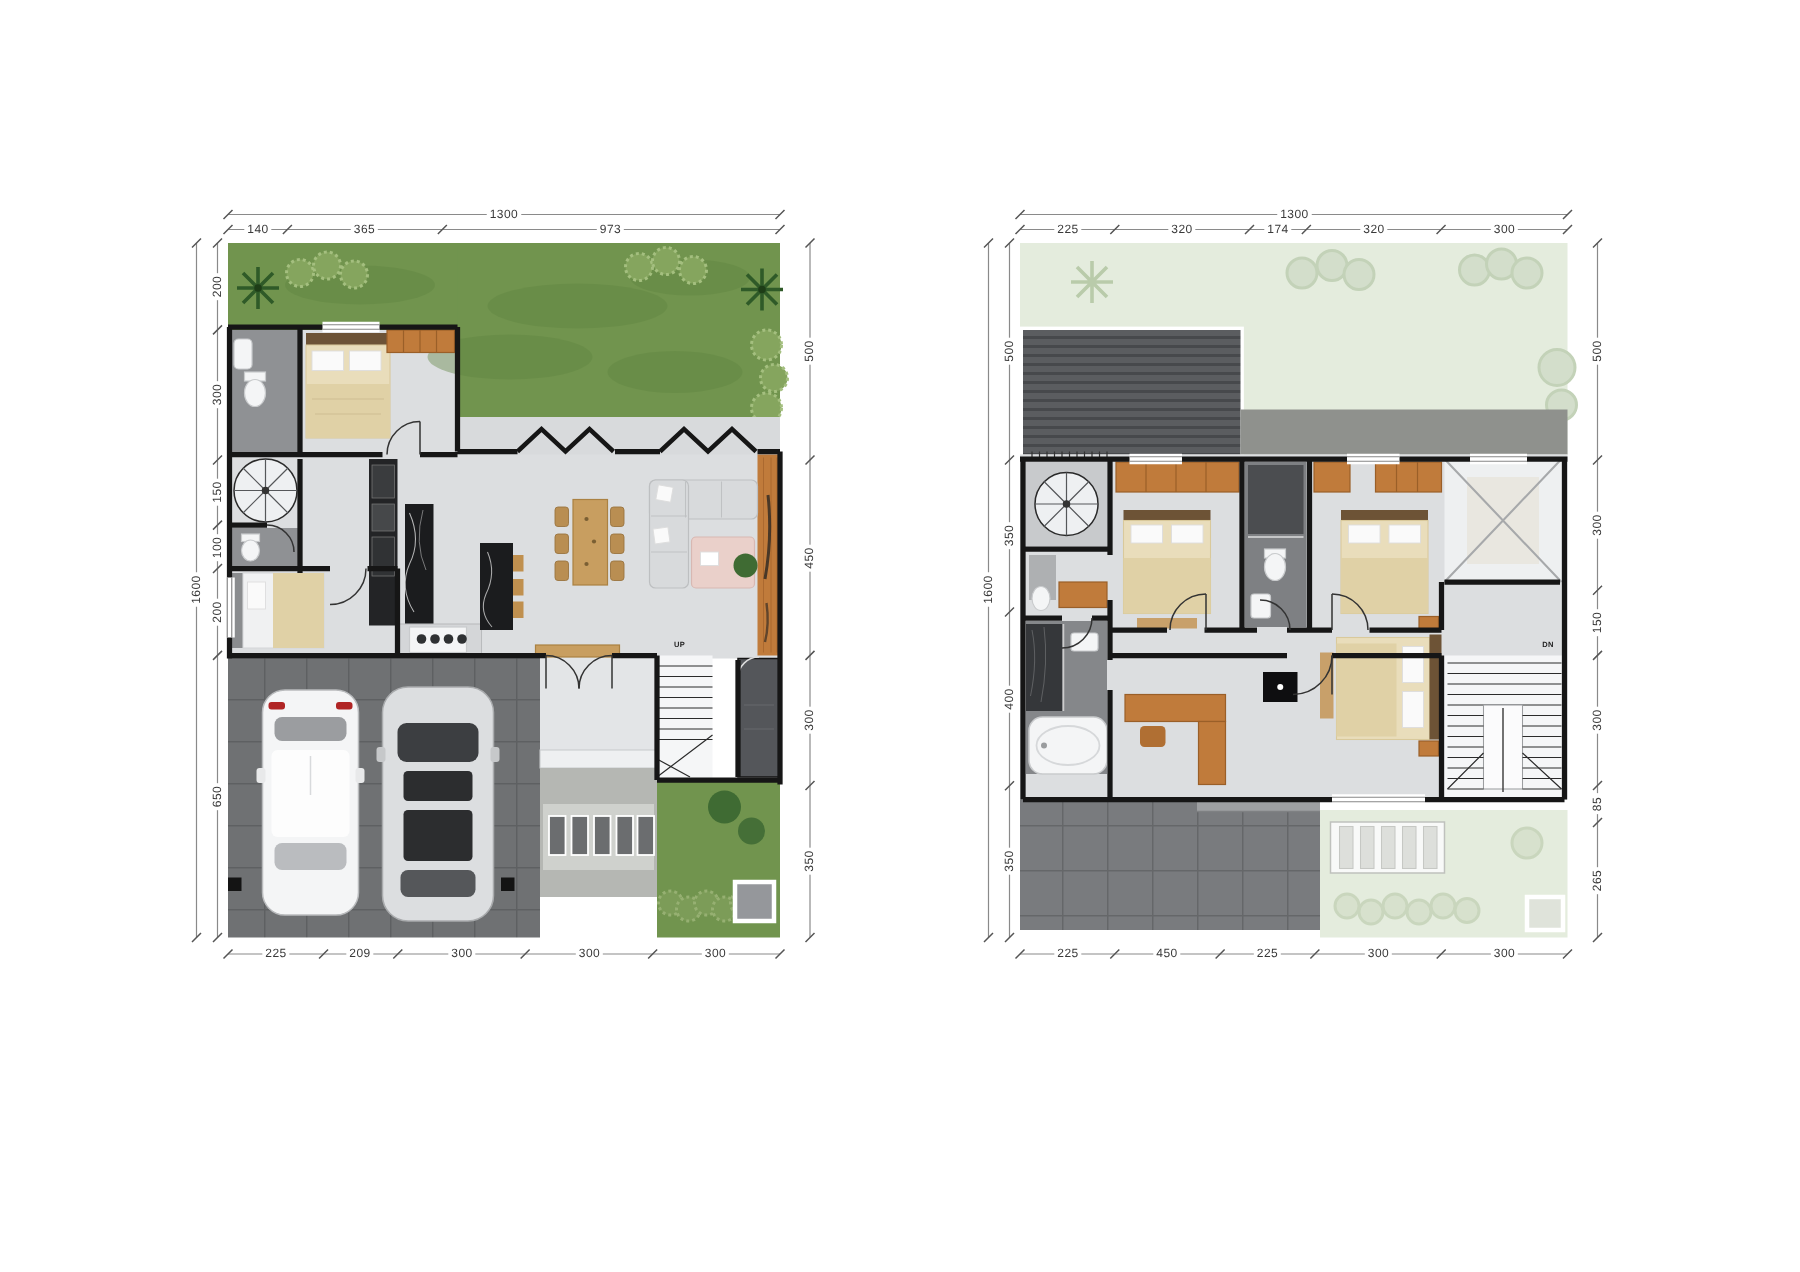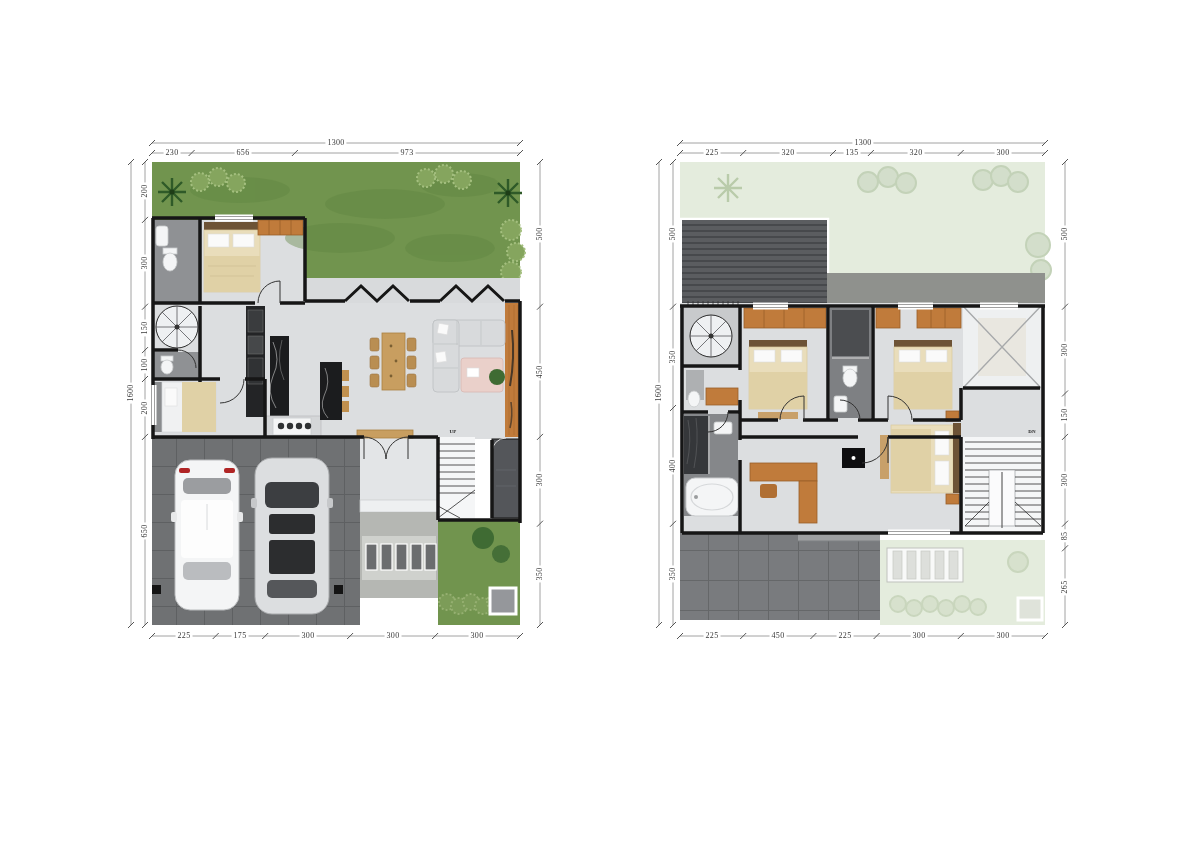--- a/index.html
+++ b/index.html
@@ -4,21 +4,21 @@
 <style>
   :root{
     --wall:#161616; --dimline:#8a8a8a; --dimtext:#3a3a3a;
     --grass:#71944e; --pgrass:#e4ecdd; --floor:#dcdee0;
     --deck:#c07b3b; --wood:#c89e60; --orange:#c07b3b;
     --drive:#6f7173; --terrace:#797b7e; --roof:#5b5d60;
     --counter:#1b1c1e; --bed:#e9ddbb; --rug:#ead0ca; --tile:#8f9194;
   }
   html,body{margin:0;padding:0;background:#fff;}
   .canvas{position:relative;width:1200px;height:848px;background:#ffffff;overflow:hidden;
-          font-family:Liberation Serif, serif;text-align:center;}
+          font-family:Liberation Sans, sans-serif;text-align:center;}
   .plan{position:absolute;}
   .plan-ground{left:120px;top:130px;width:435px;height:520px;}
   .plan-upper{left:648px;top:130px;width:445px;height:520px;}
   .plansvg{position:absolute;left:0;top:0;}
   .dlab{position:absolute;font-size:8px;line-height:1;color:var(--dimtext);background:#fff;
         padding:0 2px;transform:translate(-50%,-50%);white-space:nowrap;letter-spacing:.3px;}
   .dlab.v{transform:translate(-50%,-50%) rotate(-90deg);}
   .stair-lab{position:absolute;font-size:5px;line-height:1;font-weight:bold;color:#222;
         transform:translate(-50%,-50%);background:transparent;letter-spacing:.2px;}
   
@@ -280,25 +280,25 @@
           <path d="M29 26L35 20M68.6 26L74.6 20M171.9 26L177.9 20M397 26L403 20"></path>
           <path d="M29 509L35 503M92.7 509L98.7 503M142.2 509L148.2 503M227.1 509L233.1 503M312.1 509L318.1 503M397 509L403 503"></path>
           <path d="M8 35L14 29M8 498L14 492"></path>
           <path d="M22 35L28 29M22 92.9L28 86.9M22 179.7L28 173.7M22 223.1L28 217.1M22 252L28 246M22 309.9L28 303.9M22 498L28 492"></path>
           <path d="M417 35L423 29M417 179.7L423 173.7M417 309.9L423 303.9M417 396.7L423 390.7M417 498L423 492"></path>
         </g>
       </g>
     </svg>
 
     <div class="dlab" style="left:216px;top:13px">1300</div>
-    <div class="dlab" style="left:52px;top:23px">230</div>
-    <div class="dlab" style="left:123px;top:23px">656</div>
+    <div class="dlab" style="left:52px;top:23px">140</div>
+    <div class="dlab" style="left:123px;top:23px">365</div>
     <div class="dlab" style="left:287px;top:23px">973</div>
     <div class="dlab" style="left:64px;top:506px">225</div>
-    <div class="dlab" style="left:120px;top:506px">175</div>
+    <div class="dlab" style="left:120px;top:506px">209</div>
     <div class="dlab" style="left:188px;top:506px">300</div>
     <div class="dlab" style="left:273px;top:506px">300</div>
     <div class="dlab" style="left:357px;top:506px">300</div>
     <div class="dlab v" style="left:11px;top:263px">1600</div>
     <div class="dlab v" style="left:25px;top:61px">200</div>
     <div class="dlab v" style="left:25px;top:133px">300</div>
     <div class="dlab v" style="left:25px;top:198px">150</div>
     <div class="dlab v" style="left:25px;top:235px">100</div>
     <div class="dlab v" style="left:25px;top:278px">200</div>
     <div class="dlab v" style="left:25px;top:401px">650</div>
@@ -505,21 +505,21 @@
           <path d="M8 35L14 29M8 498L14 492"></path>
           <path d="M22 35L28 29M22 179.7L28 173.7M22 281L28 275M22 396.8L28 390.8M22 498L28 492"></path>
           <path d="M414 35L420 29M414 179.7L420 173.7M414 266.5L420 260.5M414 309.9L420 303.9M414 396.7L420 390.7M414 421.3L420 415.3M414 498L420 492"></path>
         </g>
       </g>
     </svg>
 
     <div class="dlab" style="left:215px;top:13px">1300</div>
     <div class="dlab" style="left:64px;top:23px">225</div>
     <div class="dlab" style="left:140px;top:23px">320</div>
-    <div class="dlab" style="left:204px;top:23px">135</div>
+    <div class="dlab" style="left:204px;top:23px">174</div>
     <div class="dlab" style="left:268px;top:23px">320</div>
     <div class="dlab" style="left:355px;top:23px">300</div>
     <div class="dlab" style="left:64px;top:506px">225</div>
     <div class="dlab" style="left:130px;top:506px">450</div>
     <div class="dlab" style="left:197px;top:506px">225</div>
     <div class="dlab" style="left:271px;top:506px">300</div>
     <div class="dlab" style="left:355px;top:506px">300</div>
     <div class="dlab v" style="left:11px;top:263px">1600</div>
     <div class="dlab v" style="left:25px;top:104px">500</div>
     <div class="dlab v" style="left:25px;top:227px">350</div>

